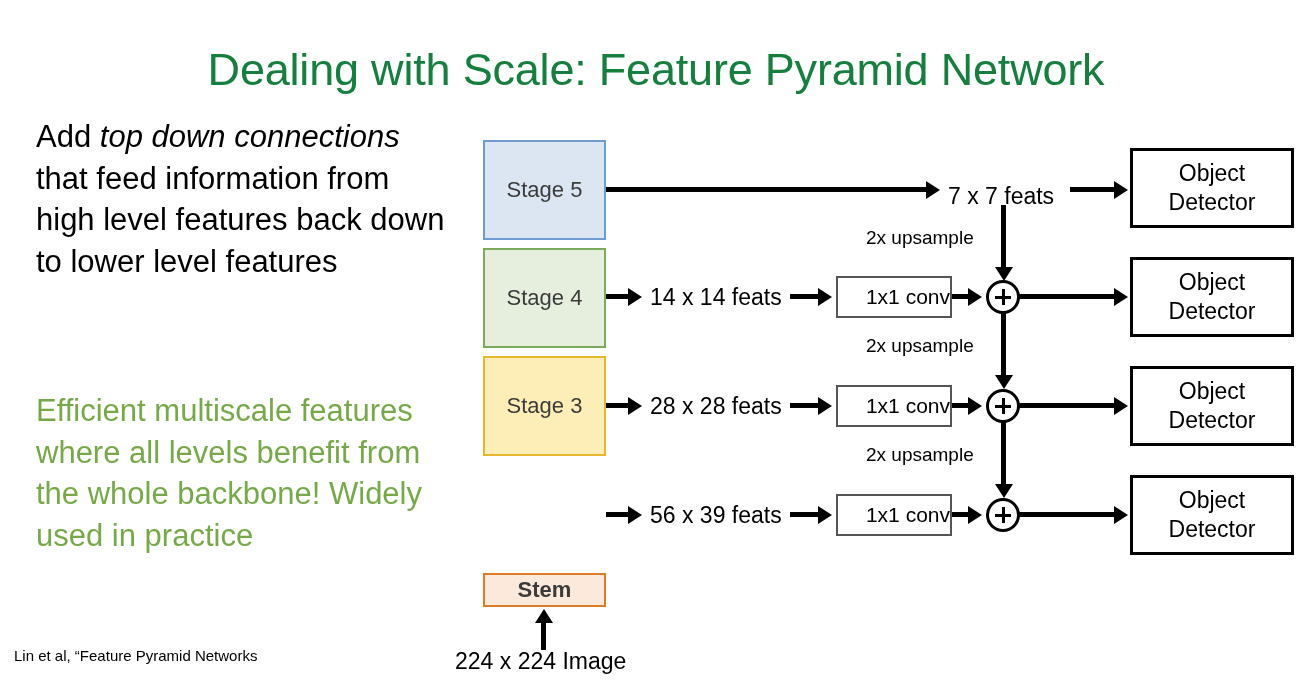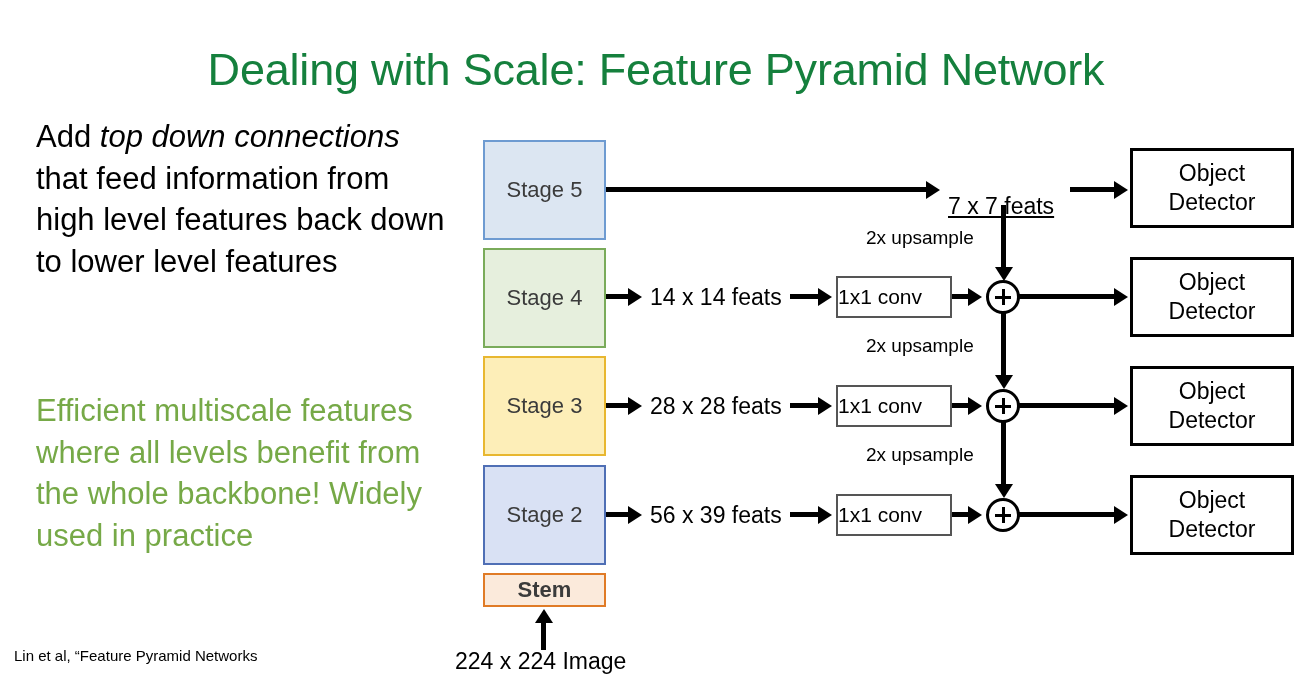--- a/index.html
+++ b/index.html
@@ -169,21 +169,21 @@
   .conv-box {
     position: absolute;
     left: 836px;
     width: 116px;
     height: 42px;
     box-sizing: border-box;
     background: #ffffff;
     border: 2px solid #555555;
     display: flex;
     align-items: center;
-    justify-content: flex-start;
+    justify-content: flex-end;
     font-size: 21px;
     color: #000000;
   }
 
   
   .sum-circle {
     position: absolute;
     width: 34px;
     height: 34px;
     box-sizing: border-box;
@@ -241,34 +241,31 @@
 
   <div class="stage-box" id="stage-5">
     <span>Stage 5</span>
   </div>
   <div class="stage-box" id="stage-4">
     <span>Stage 4</span>
   </div>
   <div class="stage-box" id="stage-3">
     <span>Stage 3</span>
   </div>
-  <div class="stage-box" id="stage-2">
-    <span>Stage 2</span>
-  </div>
   <div class="stage-box" id="stem-box">
     <span>Stem</span>
   </div>
 
   <div class="vline" style="left:541px; top:622px; height:28px;"></div>
   <div class="arrow-up" style="left:534.5px; top:609px;"></div>
   <div id="image-label">224 x 224 Image</div>
 
   <div class="hline" style="left:606px; top:187px; width:320px;"></div>
   <div class="arrow-right" style="left:926px; top:180.5px;"></div>
-  <div class="feats-label" style="left:948px; top:193px;text-decoration:underline;">7 x 7 feats</div>
+  <div class="feats-label" style="left:948px; top:183px;">7 x 7 feats</div>
   <div class="hline" style="left:1070px; top:187px; width:44px;"></div>
   <div class="arrow-right" style="left:1114px; top:180.5px;"></div>
 
   <div class="detector-box" style="top:148px;">
     <span>Object</span>
     <span>Detector</span>
   </div>
 
   <div class="upsample-label" style="left:866px; top:227px;">2x upsample</div>
   <div class="vline" style="left:1001px; top:205px; height:62px;"></div>

